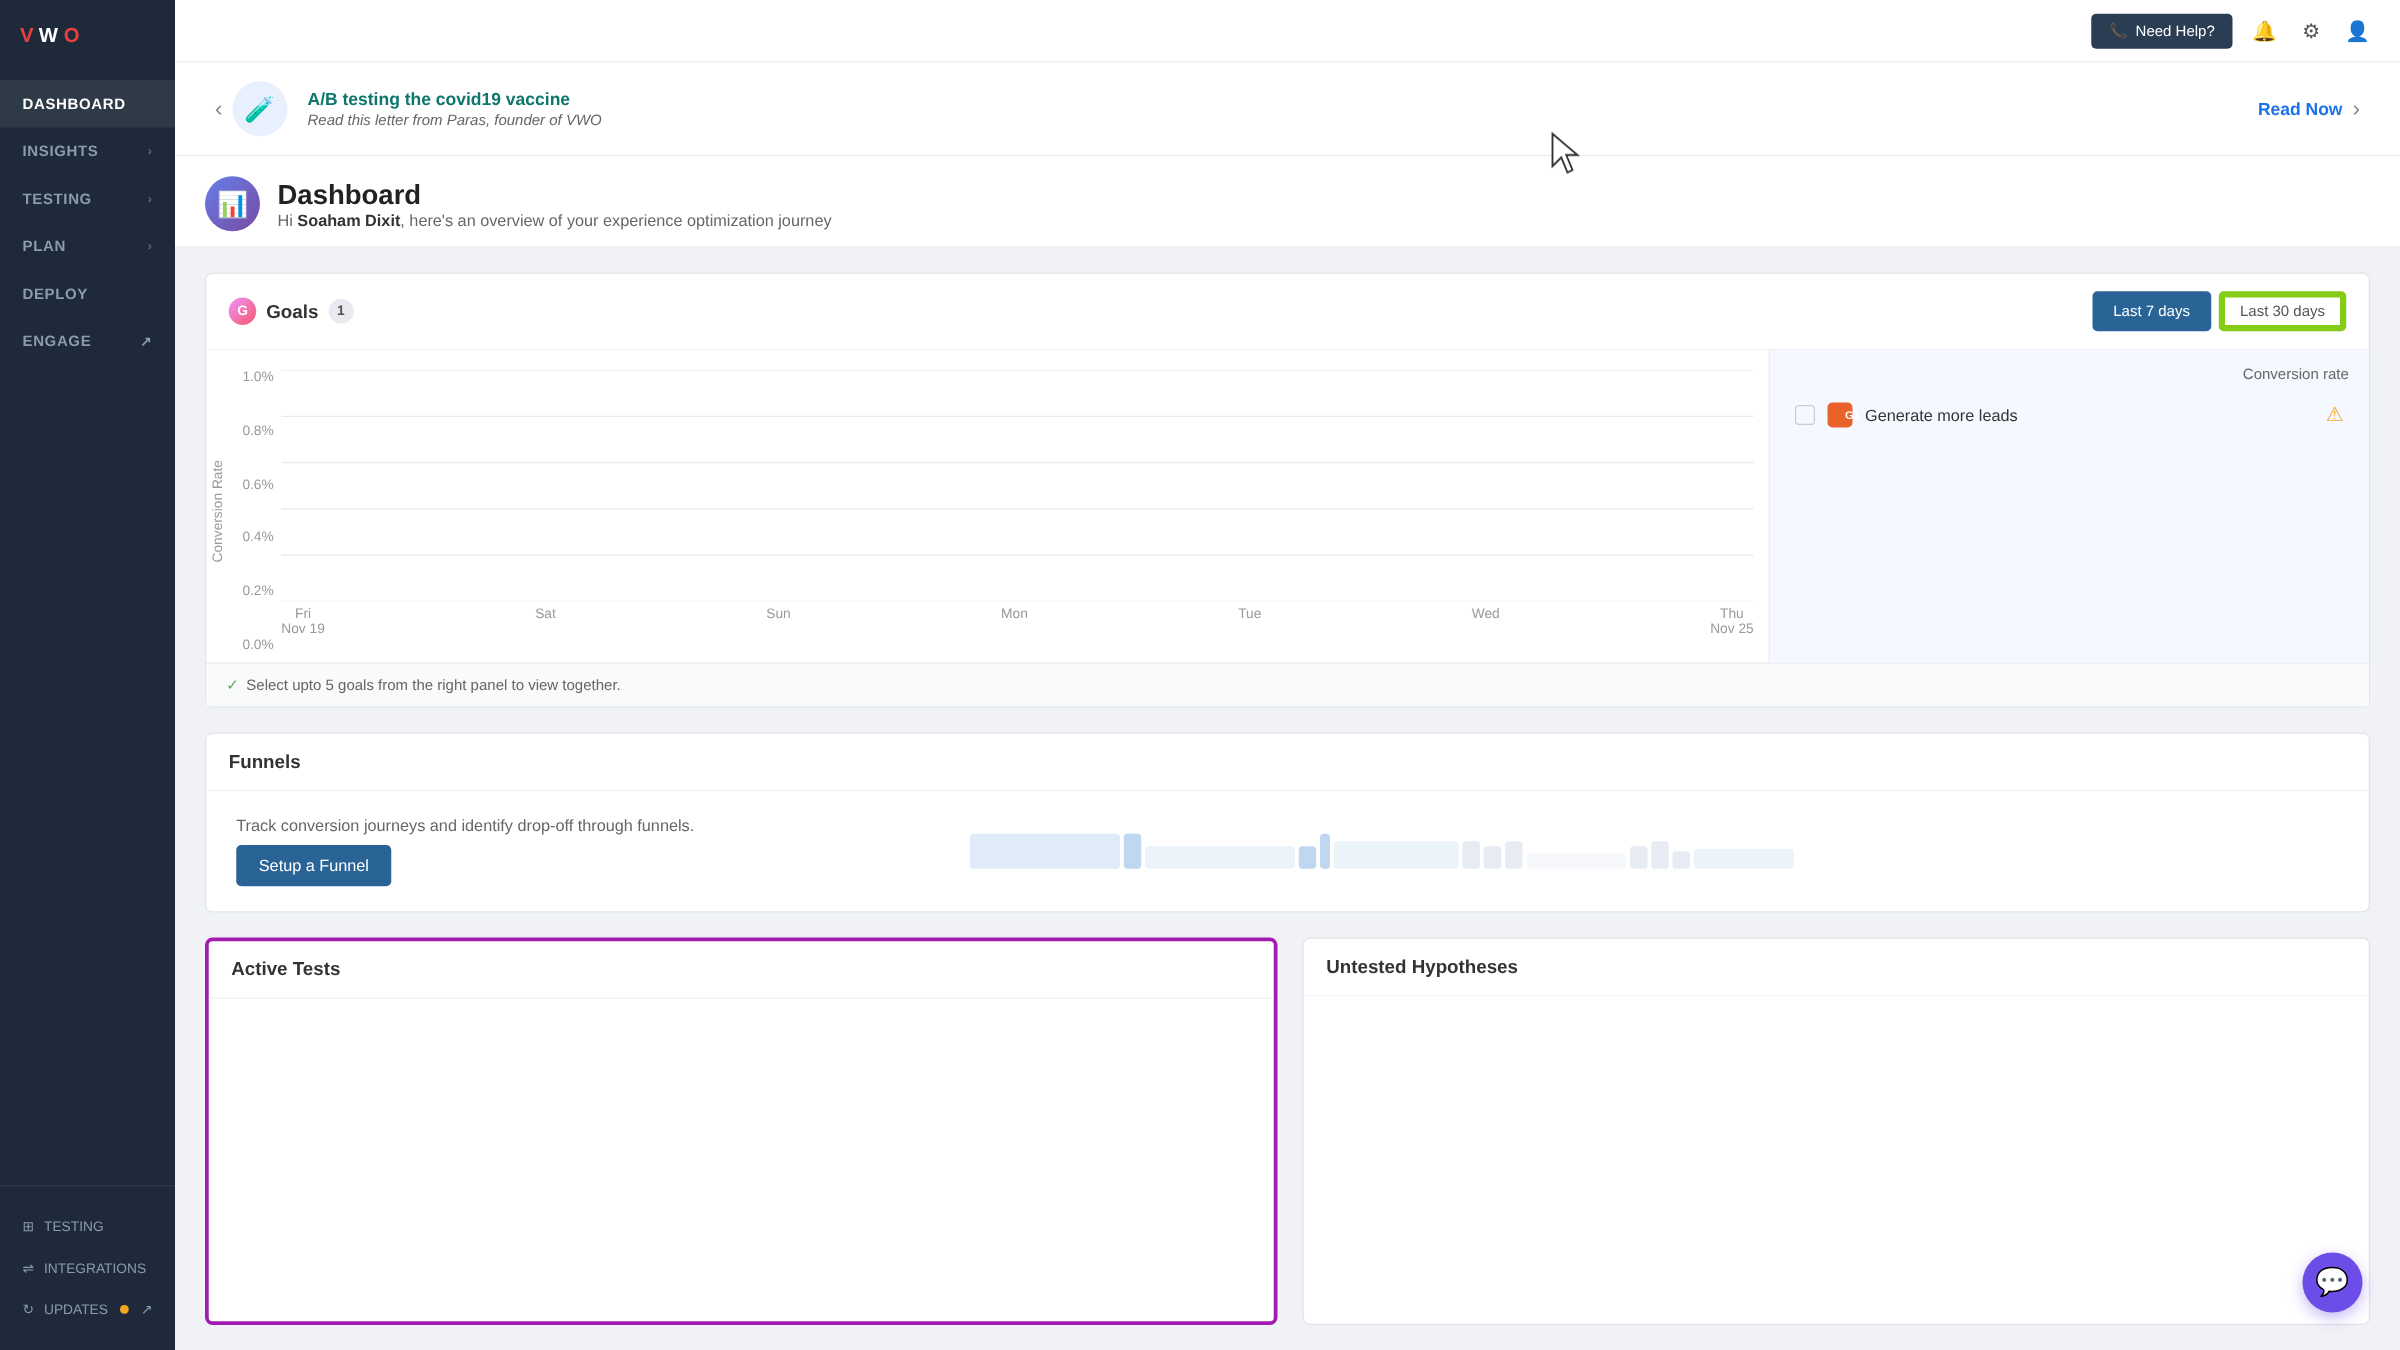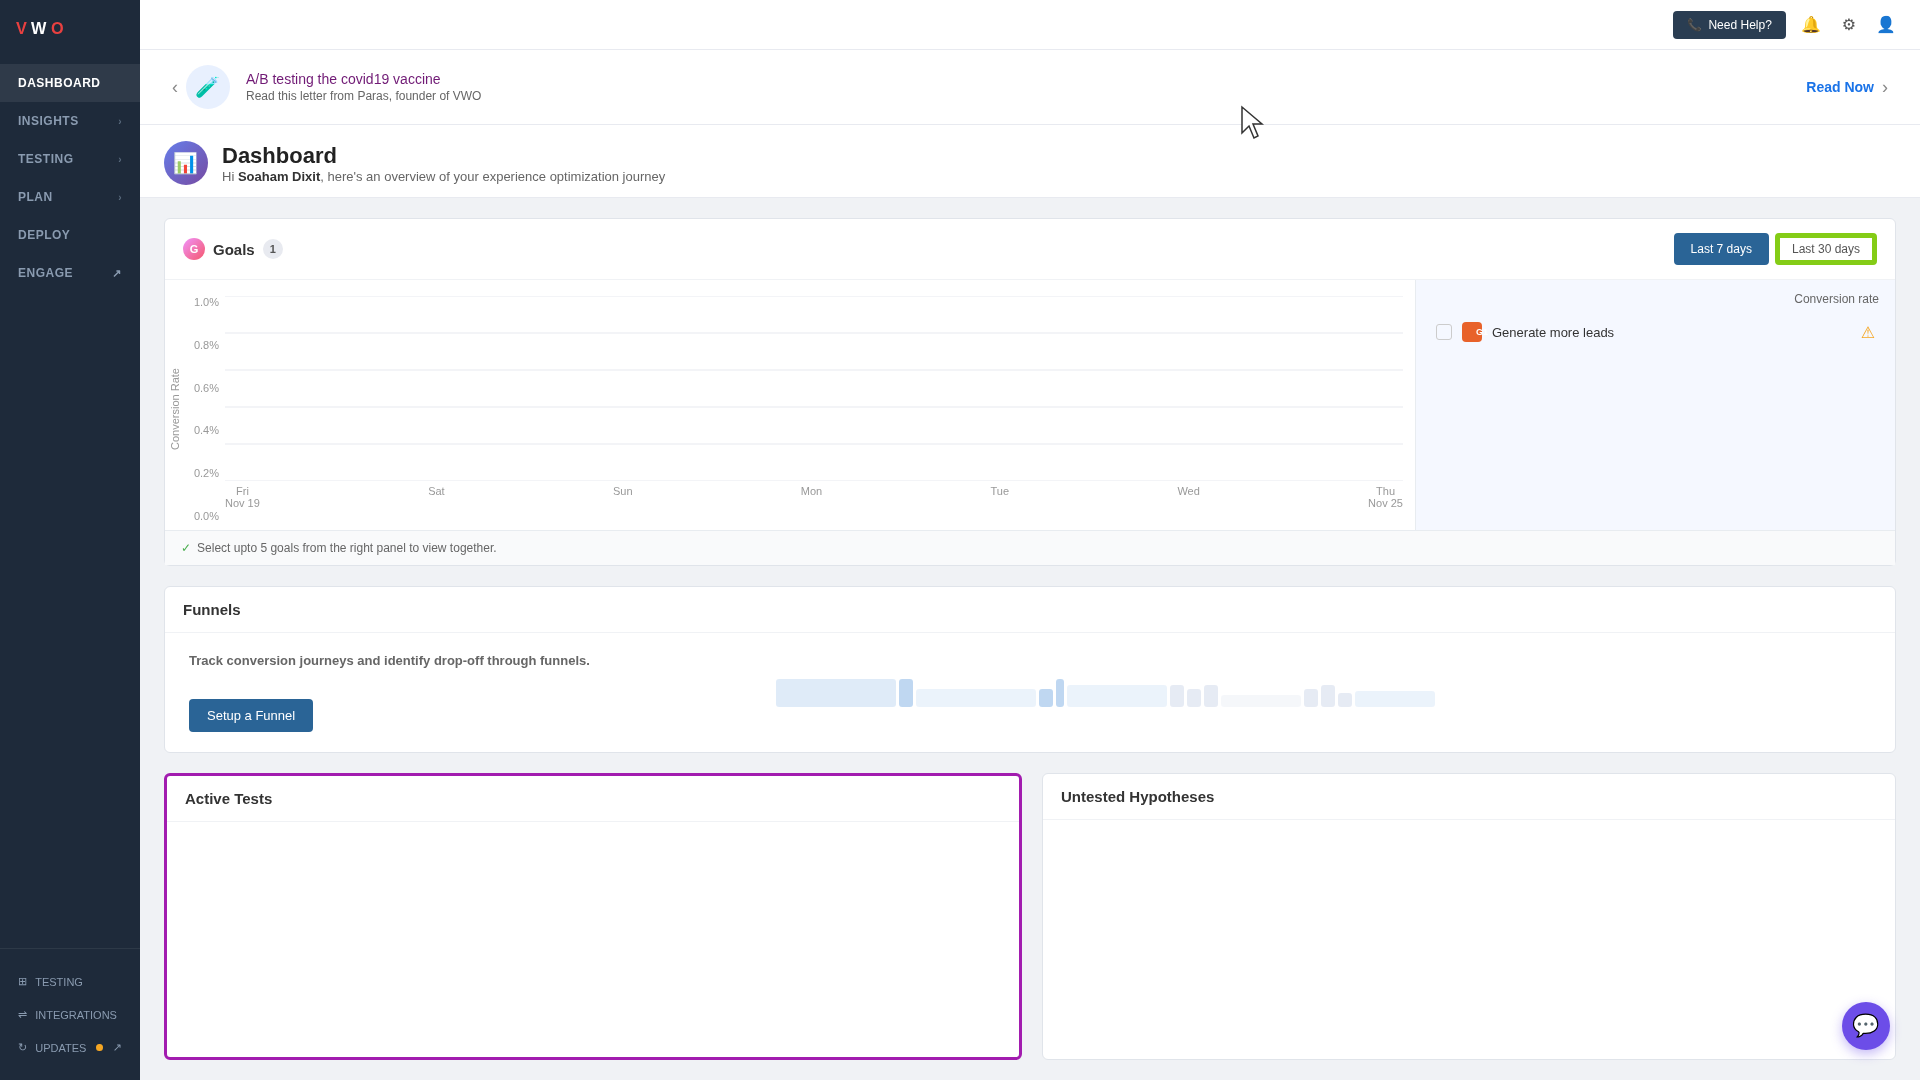--- a/index.html
+++ b/index.html
@@ -110,22 +110,22 @@
     }
     .notif-left { display: flex; align-items: center; gap: 16px; flex: 1; }
     .notif-icon-circle {
       width: 44px; height: 44px;
       background: #e8f0fe;
       border-radius: 50%;
       display: flex; align-items: center; justify-content: center;
       color: #4285f4; font-size: 20px;
     }
     .notif-content { flex: 1; }
-    .notif-title { font-size: 14px; font-weight: 400; color: #701a75; }
-    .notif-sub { font-size: 12px; color: #666; margin-top: 2px; }
+    .notif-title { font-size: 14px; font-weight: 700; color: #0f766e; }
+    .notif-sub { font-size: 12px; color: #666; margin-top: 2px; font-style: italic; }
     .notif-prev, .notif-next {
       background: none; border: none; cursor: pointer; color: #888; font-size: 18px; padding: 4px 8px;
     }
     .read-now-btn {
       background: none; border: none; color: #1a73e8; font-size: 14px; font-weight: 600; cursor: pointer;
     }
 
     
     #dashboard-header {
       background: #fff;
@@ -250,21 +250,21 @@
       justify-content: space-between;
       align-items: flex-end;
       padding-right: 6px;
     }
     .y-label { font-size: 11px; color: #999; }
 
     
     .funnels-body { padding: 20px 24px; display: flex; align-items: center; gap: 40px; }
     .funnels-left { flex: 1; }
     .funnels-title-main { font-size: 15px; font-weight: 600; color: #333; margin-bottom: 6px; }
-    .funnels-sub { font-size: 13px; color: #666; margin-bottom: 31px; font-weight: bold; }
+    .funnels-sub { font-size: 13px; color: #666; margin-bottom: 8px; }
     .setup-funnel-btn {
       background: #2a6496; color: #fff; border: none;
       padding: 9px 18px; border-radius: 4px; font-size: 13px; cursor: pointer;
     }
     .funnels-visual {
       flex: 2;
       display: flex;
       align-items: center;
       gap: 8px;
       opacity: 0.35;

